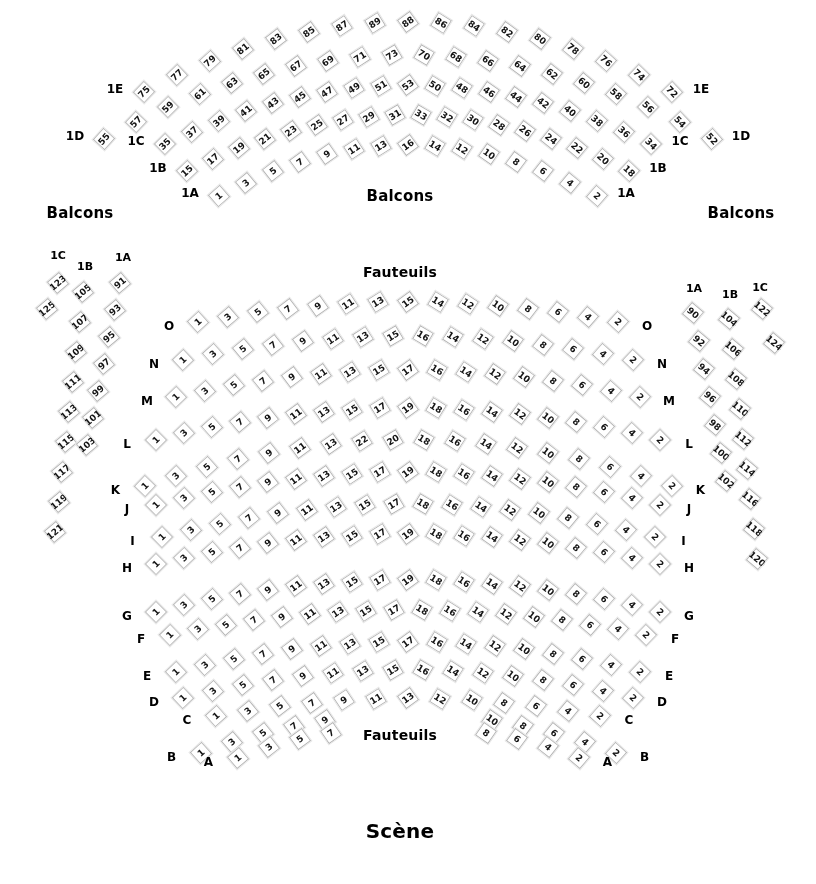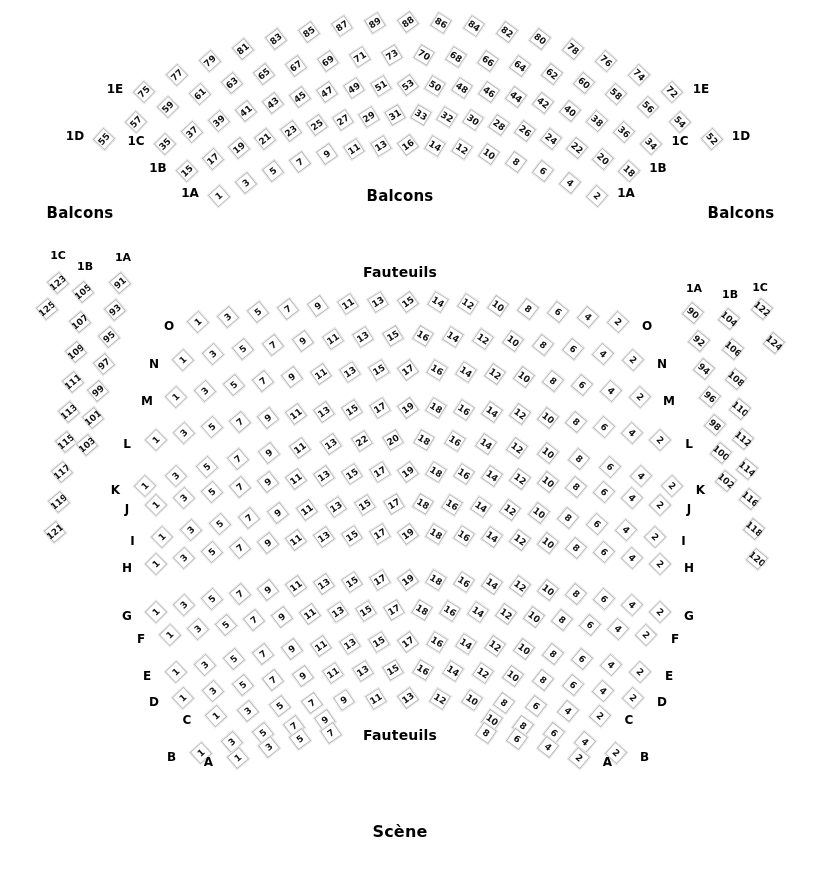--- a/index.html
+++ b/index.html
@@ -20,21 +20,21 @@
   .collabel {
     position:absolute; font-size:11px; font-weight:bold; color:#000;
     transform:translate(-50%,-50%); white-space:nowrap;
   }
   .biglabel {
     position:absolute; font-weight:bold; color:#000;
     transform:translate(-50%,-50%); white-space:nowrap; letter-spacing:0.2px;
   }
   .lbl-balcons   { font-size:15px; }
   .lbl-fauteuils { font-size:14px; }
-  .lbl-scene     { font-size:16px; }
+  .lbl-scene     { font-size:20px; }
 </style>
 </head>
 <body>
 
 <div id="canvas">
   <div class="biglabel lbl-balcons" style="left:80px; top:213px;">Balcons</div>
   <div class="biglabel lbl-balcons" style="left:400px; top:196px;">Balcons</div>
   <div class="biglabel lbl-balcons" style="left:741px; top:213px;">Balcons</div>
   <div class="biglabel lbl-fauteuils" style="left:400px; top:272px;">Fauteuils</div>
   <div class="biglabel lbl-fauteuils" style="left:400px; top:735px;">Fauteuils</div>

